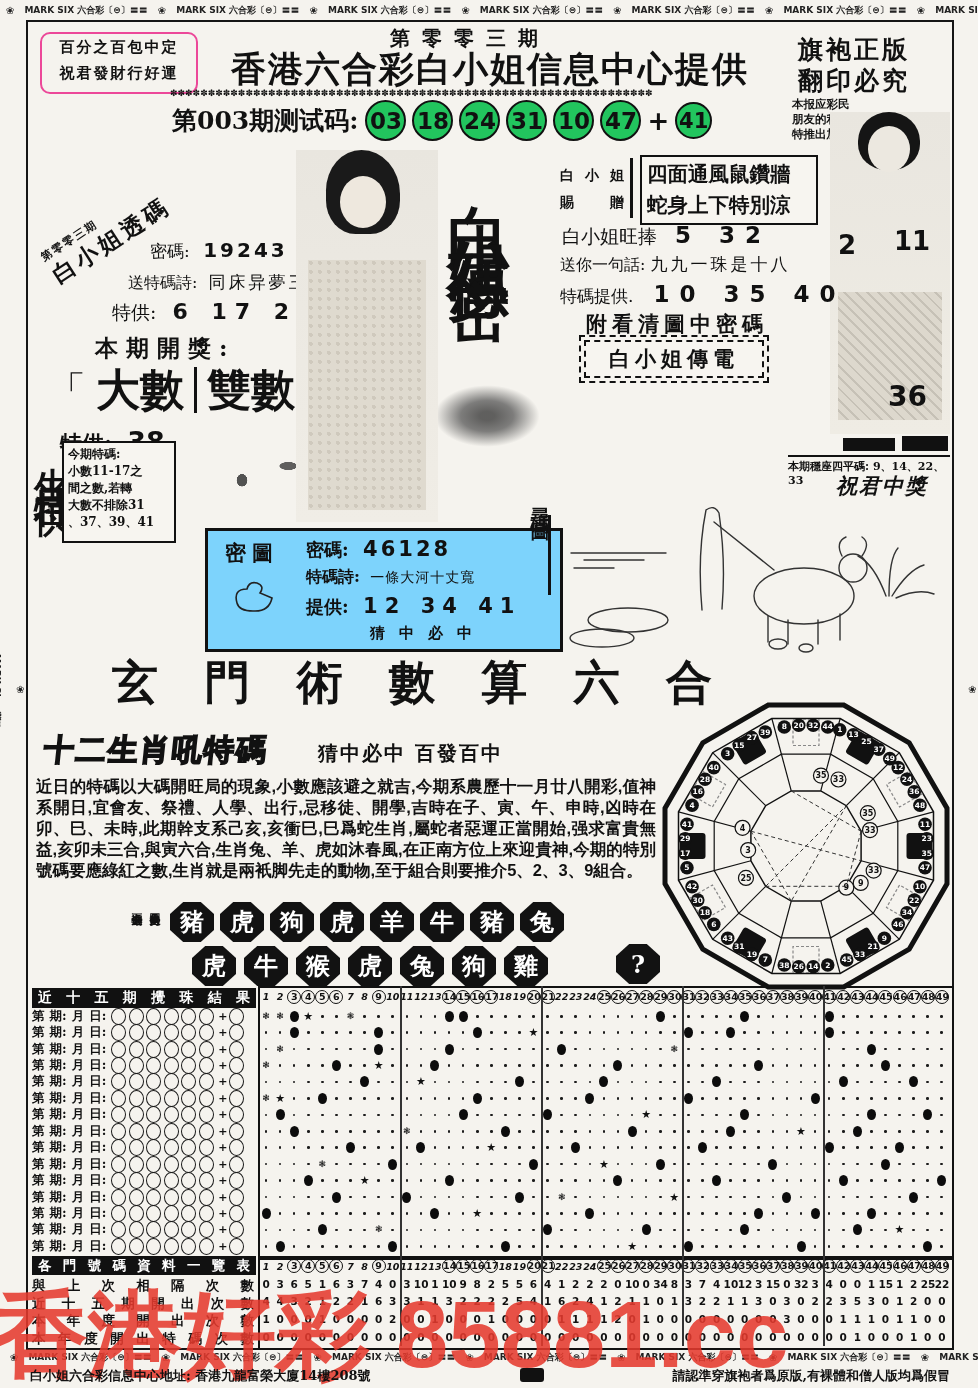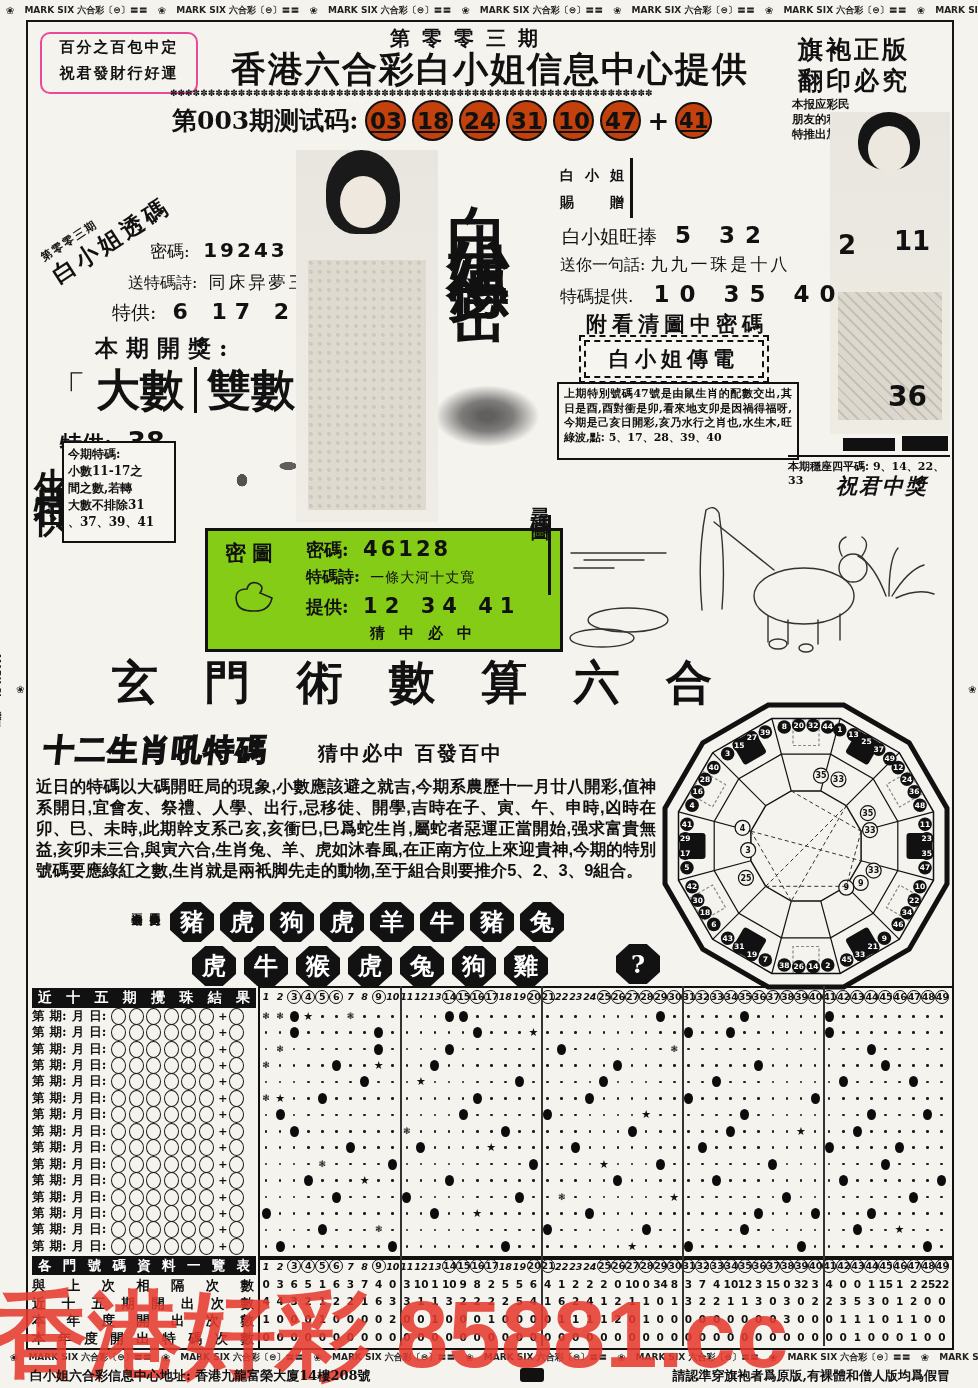--- a/index.html
+++ b/index.html
@@ -7,21 +7,21 @@
         font-family:"Liberation Sans",sans-serif;overflow:hidden;margin:0 auto;}
   .abs{position:absolute;}
   .serif{font-family:"DejaVu Serif","Liberation Serif",serif;}
   
   .strip{display:flex;align-items:center;gap:10px;overflow:hidden;font:700 9px "DejaVu Sans",sans-serif;color:#222;white-space:nowrap;}
   .strip-v{flex-direction:column;writing-mode:vertical-rl;text-orientation:mixed;gap:12px;}
   .flw{font-size:10px;}
   
   .roundbox{border:2px solid #ec4899;border-radius:10px;text-align:center;font:700 15px/1.75 "DejaVu Serif",serif;letter-spacing:2px;}
   .cnum{width:37px;height:37px;border:2.5px solid #111;border-radius:50%;display:inline-flex;align-items:center;justify-content:center;
-        font:700 23px "DejaVu Sans",sans-serif;background:#c2410c;text-decoration:underline;}
+        font:700 23px "DejaVu Sans",sans-serif;background:#22c55e;}
   .cnum.small{width:33px;height:33px;font-size:21px;}
   
   .inkbox{border:2px solid #111;background:#f7f5f0;}
   .vbar{width:3px;background:#111;}
   .pre{white-space:pre-line;}
   .jt{text-align:justify;text-align-last:justify;}
   .blackbar{background:#111;color:#fff;}
   
   .zbadge{width:44px;height:40px;background:#121212;color:#fff;display:inline-flex;align-items:center;justify-content:center;
           font:900 24px "DejaVu Serif",serif;clip-path:polygon(30% 0,70% 0,100% 30%,100% 70%,70% 100%,30% 100%,0 70%,0 30%);}
@@ -168,21 +168,21 @@
 、37、39、41</div>
   </div>
 
   <div class="abs" style="left:205px;top:428px;width:185px;height:95px;background:
       radial-gradient(closest-side at 20% 55%,#2a2a2a 0 14%,transparent 15%),
       radial-gradient(closest-side at 45% 40%,#3a3a3a 0 10%,transparent 11%),
       radial-gradient(closest-side at 62% 55%,#222 0 12%,transparent 13%);opacity:.8;"></div>
   <div class="abs" style="left:368px;top:462px;width:24px;height:24px;border:1.5px solid #111;border-radius:50%;display:flex;align-items:center;justify-content:center;font:700 14px 'DejaVu Serif',serif;">兔</div>
   <div class="abs" style="left:412px;top:372px;width:150px;height:88px;background:radial-gradient(closest-side,#2e2e2e 10%,#555 35%,transparent 70%);opacity:.75;"></div>
 
-  <div class="abs" style="left:205px;top:528px;width:352px;height:118px;border:3px solid #111;display:flex;background:#84cc16;">
+  <div class="abs" style="left:205px;top:528px;width:352px;height:118px;border:3px solid #111;display:flex;background:#7dd3fc;">
     <div style="width:88px;text-align:center;padding-top:8px;">
       <div class="serif" style="font-weight:900;font-size:21px;letter-spacing:6px;">密圖</div>
       <svg width="46" height="40" viewBox="0 0 46 40" style="margin-top:8px;">
         <path d="M8 28 q-4 -14 10 -14 q2 -8 10 -6 q8 3 3 10 l12 5 q-3 14 -19 13 q-14 0 -16 -8 z" fill="none" stroke="#222" stroke-width="1.6"></path>
       </svg>
     </div>
     <div style="flex:1;display:flex;flex-direction:column;justify-content:space-around;padding:3px 10px;">
       <div>
         <span class="serif" style="font-weight:700;font-size:18px;">密碼:</span>
         <span style="font:700 21px 'DejaVu Sans',sans-serif;letter-spacing:3px;margin-left:10px;">46128</span>
@@ -205,35 +205,38 @@
     <div class="abs" style="left:12px;top:110px;width:118px;height:250px;background:radial-gradient(circle at 30% 30%,#cfc9bd 0 2px,transparent 2px) 0 0/9px 9px,#dfdacf;"></div>
   </div>
   <div class="abs serif" style="left:436px;top:156px;writing-mode:vertical-rl;text-orientation:upright;font-weight:900;font-size:62px;letter-spacing:18px;">白小姐傳密</div>
   <div class="abs serif" style="left:528px;top:492px;writing-mode:vertical-rl;text-orientation:upright;font-weight:700;font-size:19px;letter-spacing:8px;">尋碼圖</div>
 
   <div class="abs serif jt" style="left:560px;top:162px;width:64px;font-weight:700;font-size:14px;line-height:1.9;">
     <div>白小姐</div>
     <div>賜贈</div>
   </div>
   <div class="abs vbar" style="left:630px;top:158px;height:60px;"></div>
+  <div class="abs inkbox serif" style="left:640px;top:155px;width:164px;padding:2px 5px;font-weight:900;font-size:20.5px;line-height:1.5;">
+    <div>四面通風鼠鑽牆</div>
+    <div>蛇身上下特別涼</div>
+  </div>
   <div class="abs serif" style="left:562px;top:222px;font-size:19px;">
     <span>白小姐旺捧</span>
     <span style="font:700 23px 'DejaVu Sans',sans-serif;letter-spacing:10px;margin-left:12px;">5 32</span>
   </div>
   <div class="abs serif" style="left:560px;top:253px;font-size:16px;">
     <span>送你一句話:</span>
     <span style="letter-spacing:3px;font-size:17px;">九九一珠是十八</span>
   </div>
   <div class="abs serif" style="left:560px;top:281px;display:flex;gap:20px;align-items:baseline;">
     <span style="font-size:17px;">特碼提供.</span>
     <span style="font:700 23px 'DejaVu Sans',sans-serif;letter-spacing:10px;">10 35 40</span>
   </div>
   <div class="abs serif" style="left:586px;top:310px;font-weight:900;font-size:21px;letter-spacing:5px;text-align:center;">附看清圖中密碼</div>
   <div class="abs serif" style="left:584px;top:340px;width:176px;height:34px;border:2px dashed #111;outline:2px dashed #111;outline-offset:3px;display:flex;align-items:center;justify-content:center;font-weight:900;font-size:21px;letter-spacing:5px;background:#f7f5f0;">白小姐傳電</div>
-  <div class="abs inkbox serif" style="left:557px;top:382px;width:228px;height:68px;padding:3px 5px;font-weight:700;font-size:11px;line-height:1.32;text-align:justify;">上期特別號碼47號是由鼠生肖的配數交出,其日是酉,酉對衝是卯,看來地支卯是因禍得福呀,今期是己亥日開彩,亥乃水行之肖也,水生木,旺綠波,點: 5、17、28、39、40</div>
   <div class="abs serif" style="left:788px;top:455px;width:162px;border-top:2px solid #111;padding-top:2px;font-weight:700;font-size:11px;">
     <span>本期穩座四平碼:</span>
     <span>9、14、22、33</span>
   </div>
   <div class="abs serif" style="left:836px;top:472px;font-weight:900;font-size:21px;font-style:italic;letter-spacing:2px;">祝君中獎</div>
 
   <div class="abs vbar" style="left:548px;top:515px;height:80px;"></div>
   <div class="abs" style="left:556px;top:498px;width:394px;height:158px;">
     <svg viewBox="0 0 394 158" width="394" height="158">
       <g fill="none" stroke="#333" stroke-width="1.4" stroke-linecap="round">

